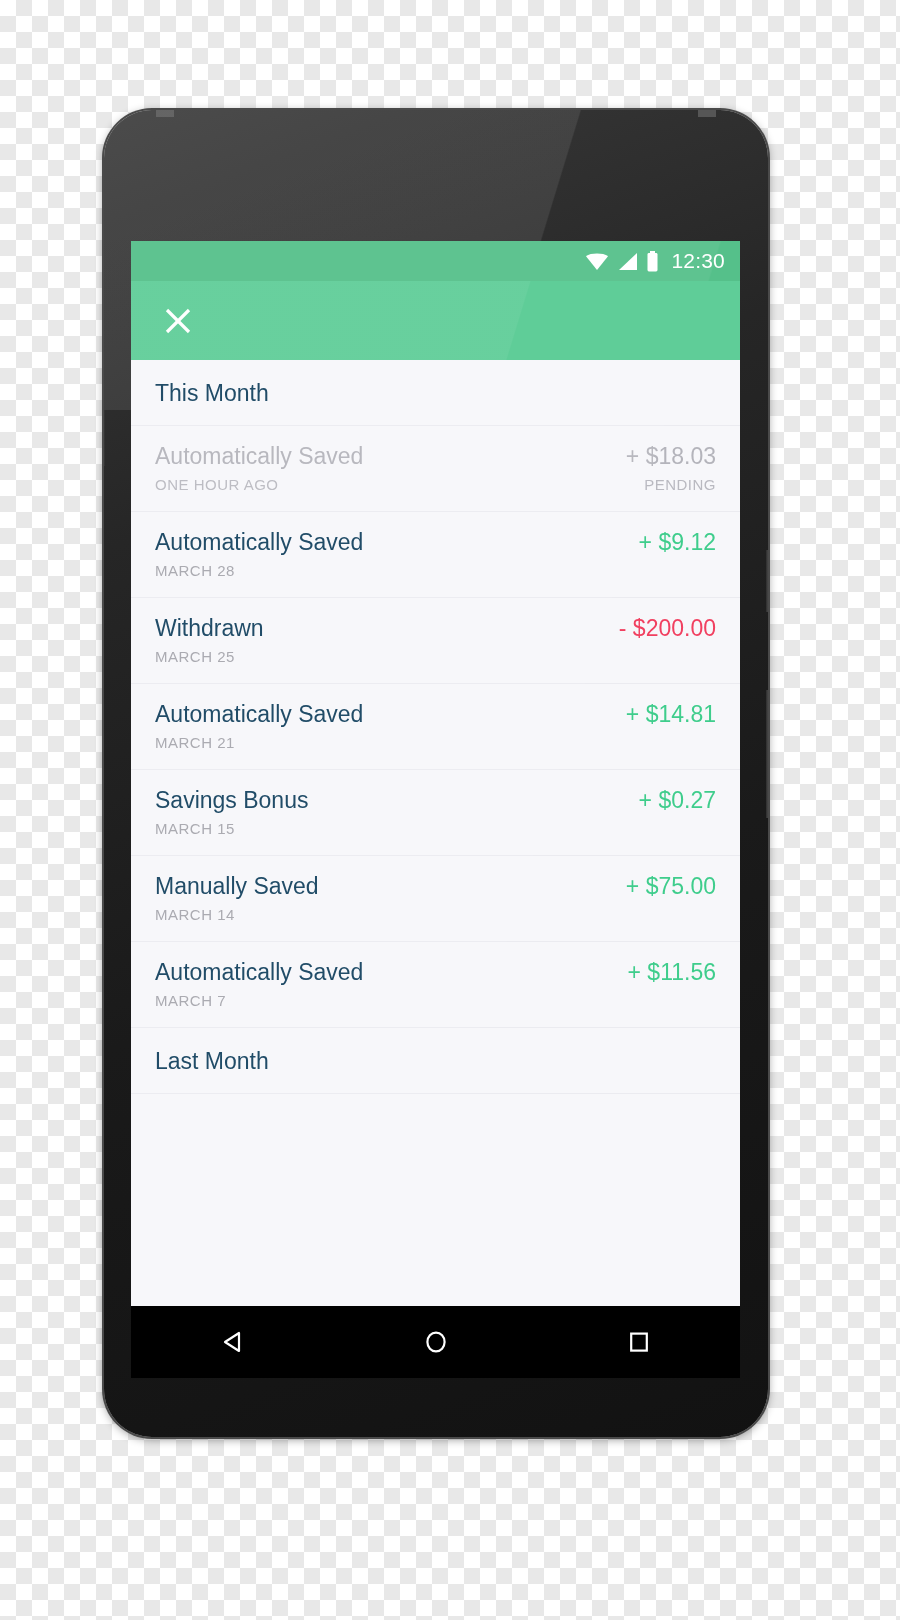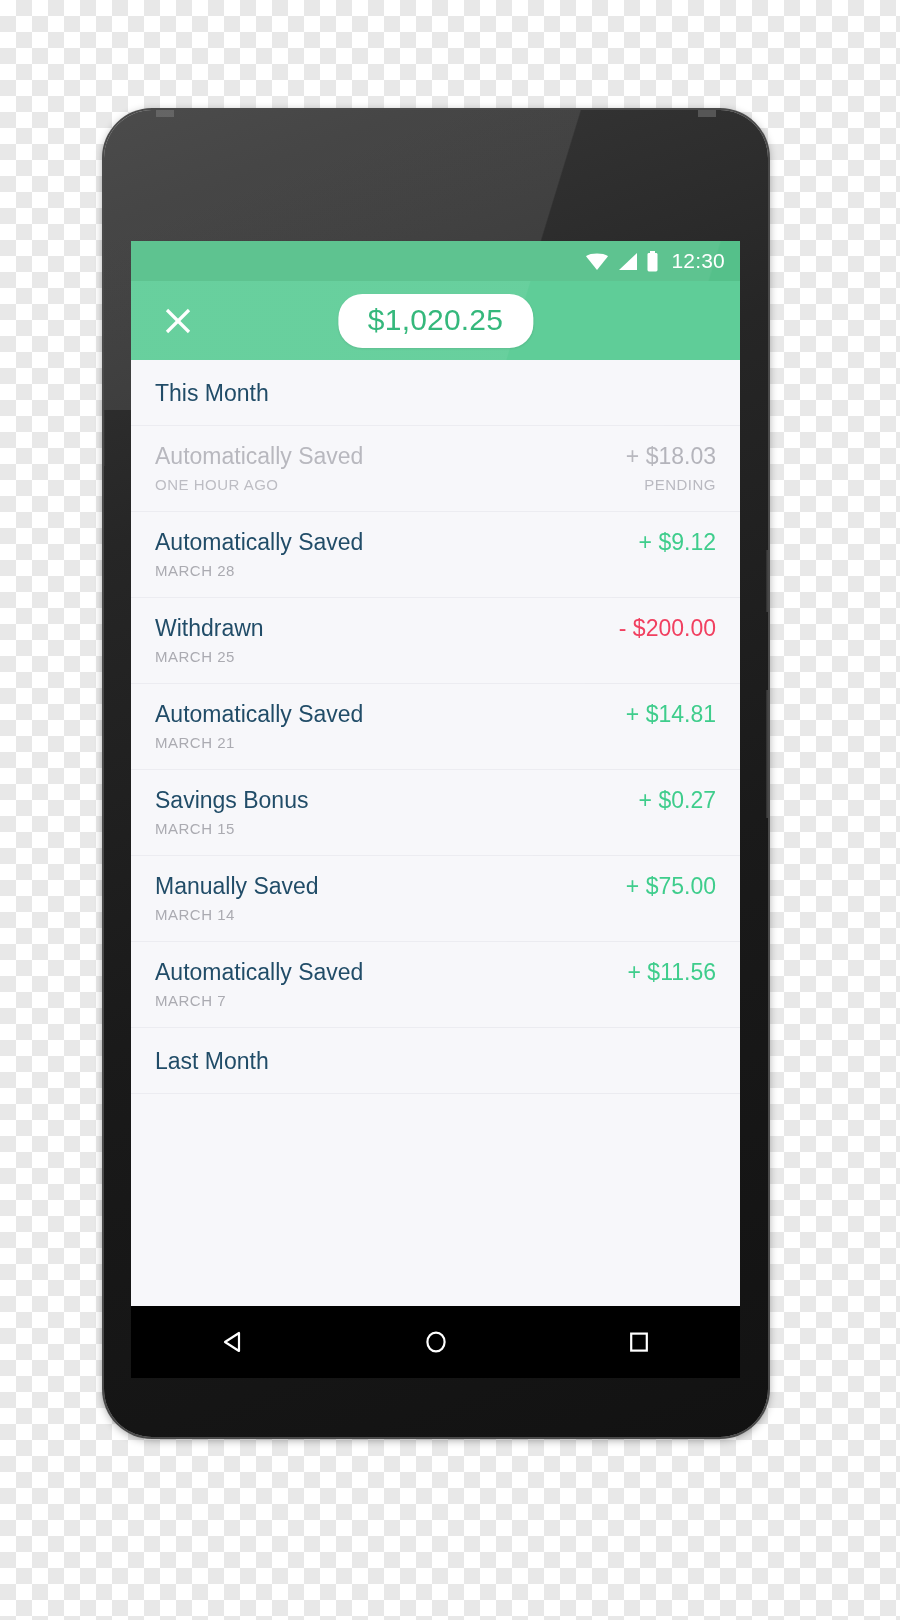--- a/index.html
+++ b/index.html
@@ -285,23 +285,20 @@
       <div id="toolbar">
         <div id="toolbar-gloss"></div>
 
         <div id="close-button">
           <svg width="30" height="30" viewBox="0 0 30 30">
             <line x1="4" y1="4" x2="26" y2="26" stroke="#ffffff" stroke-width="3.2" stroke-linecap="butt"></line>
             <line x1="26" y1="4" x2="4" y2="26" stroke="#ffffff" stroke-width="3.2" stroke-linecap="butt"></line>
           </svg>
         </div>
 
-        <div id="balance-pill">
-          <span id="balance-amount">$1,020.25</span>
-        </div>
       </div>
 
       <div id="transaction-list">
 
         <div class="section-header">
           <span class="section-header-label">This Month</span>
         </div>
 
         <div class="txn-row pending">
           <div class="txn-line">

